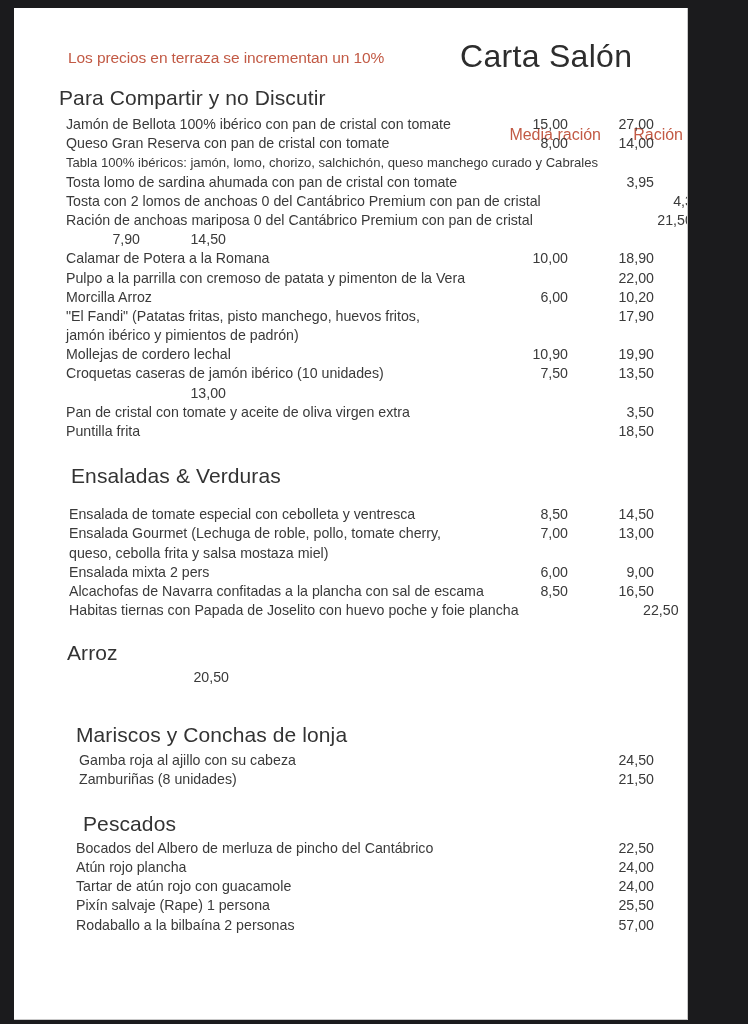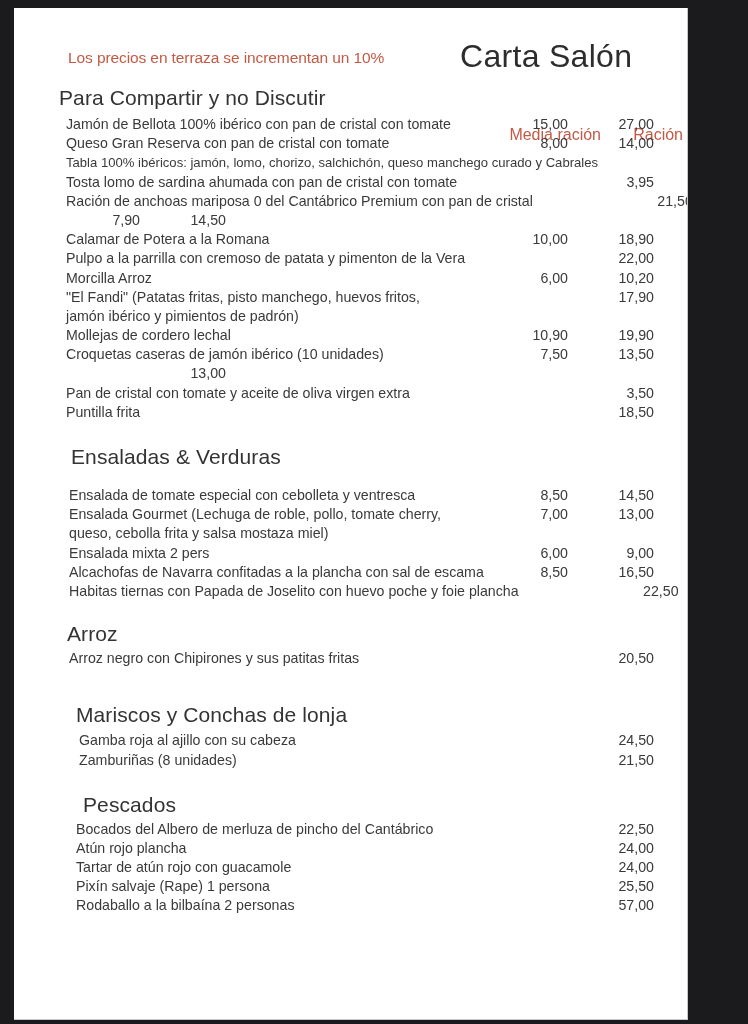--- a/index.html
+++ b/index.html
@@ -203,20 +203,25 @@
               <span class="item-name">Tabla 100% ibéricos: jamón, lomo, chorizo, salchichón, queso manchego curado y Cabrales</span>
               <span class="price price-half"></span>
               <span class="price price-full">26,00</span>
             </div>
             <div class="item">
               <span class="item-name">Tosta lomo de sardina ahumada con pan de cristal con tomate</span>
               <span class="price price-half"></span>
               <span class="price price-full">3,95</span>
             </div>
             <div class="item">
+              <span class="item-name">Tosta con 2 lomos de anchoas 0 del Cantábrico Premium con pan de cristal</span>
+              <span class="price price-half"></span>
+              <span class="price price-full">4,30</span>
+            </div>
+            <div class="item">
               <span class="item-name">Ración de anchoas mariposa 0 del Cantábrico Premium con pan de cristal</span>
               <span class="price price-half"></span>
               <span class="price price-full">21,50</span>
             </div>
             <div class="item">
               <span class="price price-half">7,90</span>
               <span class="price price-full">14,50</span>
             </div>
             <div class="item">
               <span class="item-name">Calamar de Potera a la Romana</span>
@@ -301,21 +306,20 @@
               <span class="item-name">Habitas tiernas con Papada de Joselito con huevo poche y foie plancha</span>
               <span class="price price-half"></span>
               <span class="price price-full">22,50</span>
             </div>
           </div>
         </div>
         <div class="section sec-arroz">
           <div class="section-title">Arroz</div>
           <div class="items">
             <div class="item">
-              <span class="item-name">Arroz negro con Chipirones y sus patitas fritas</span>
               <span class="price price-half"></span>
               <span class="price price-full">20,50</span>
             </div>
           </div>
         </div>
         <div class="section sec-mariscos">
           <div class="section-title">Mariscos y Conchas de lonja</div>
           <div class="items">
             <div class="item">
               <span class="item-name">Gamba roja al ajillo con su cabeza</span>

